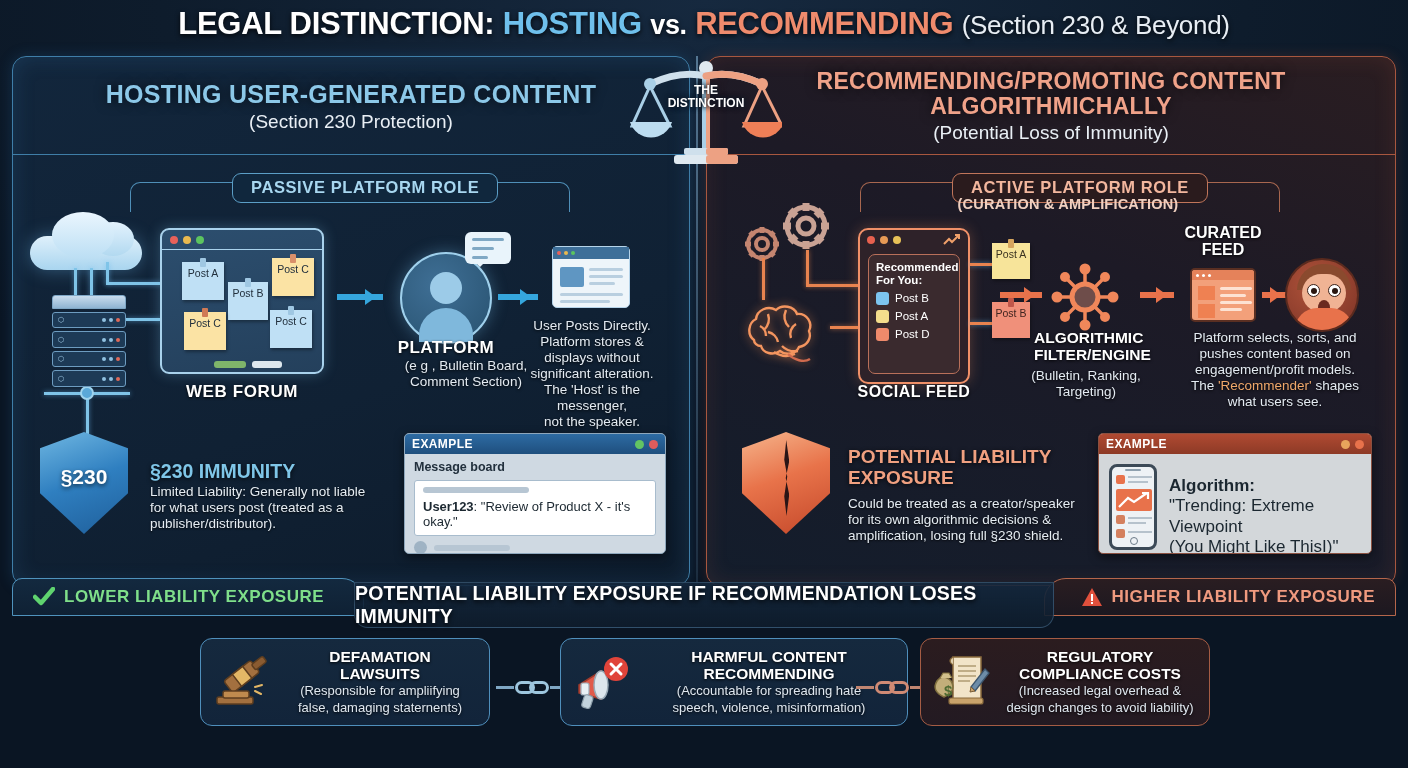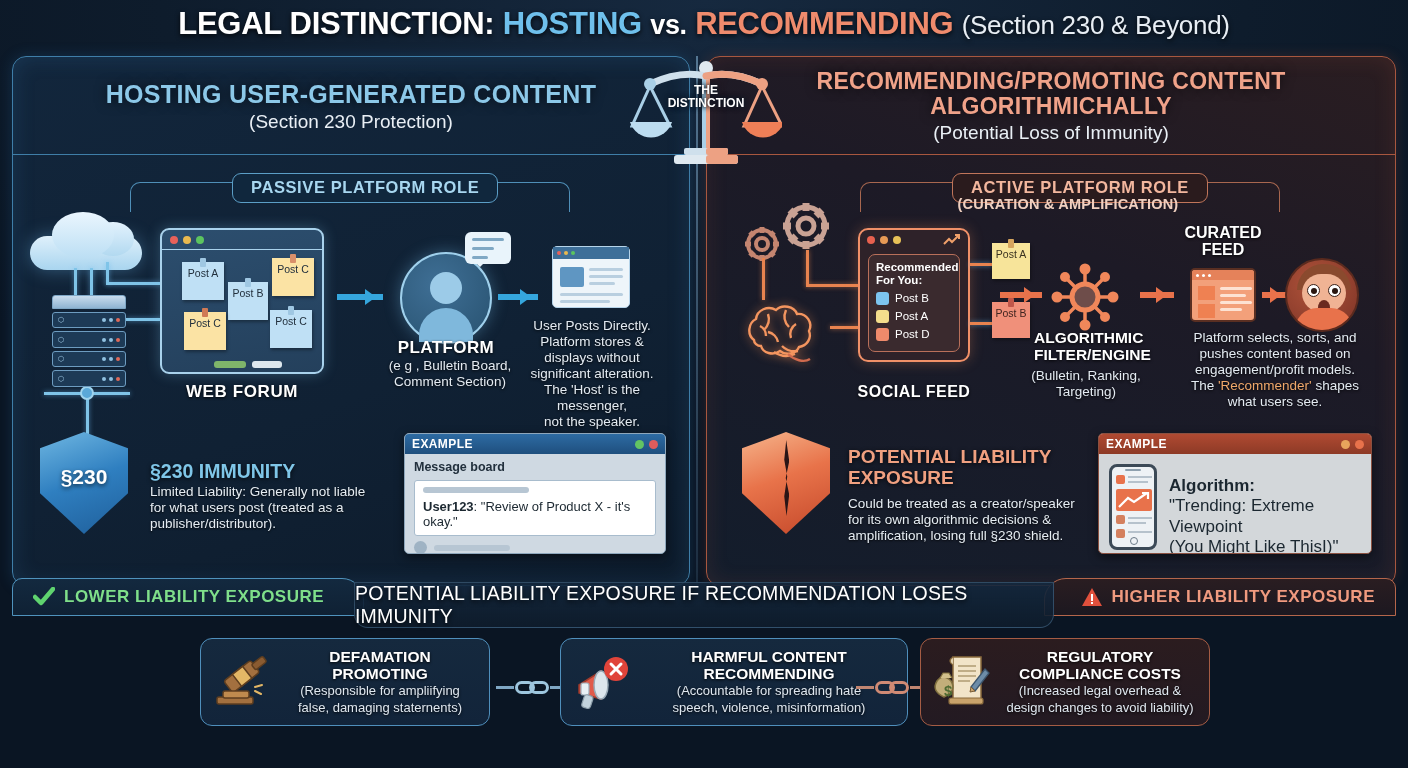--- a/index.html
+++ b/index.html
@@ -223,21 +223,21 @@
     position: absolute; border-radius: 5px; overflow: hidden;
     box-shadow: 0 3px 10px rgba(0,0,0,.5);
   }
   .exwin-head {
     height: 20px; display: flex; align-items: center; padding: 0 7px;
     font-size: 12px; font-weight: bold; color: #fff; letter-spacing: .4px;
   }
   .exwin-dots { margin-left: auto; display: flex; gap: 5px; }
   .exd { width: 9px; height: 9px; border-radius: 50%; }
   .feedwin {
-    position: absolute; left: 858px; top: 228px; width: 112px; height: 134px;
+    position: absolute; left: 858px; top: 228px; width: 112px; height: 156px;
     background: #2e2229; border: 2.5px solid #f09068; border-radius: 10px;
     box-shadow: 0 0 14px rgba(240,140,90,.3);
   }
   .fw-bar { height: 20px; display:flex; align-items:center; gap:5px; padding:0 7px; }
   .fw-inner {
     position:absolute; left:8px; right:8px; top:24px; bottom:8px;
     background:#3a2a2e; border:1.5px solid #b9705a; border-radius:7px; padding:6px 7px;
   }
   .fw-title { color:#fff; font-size:11.5px; font-weight:bold; line-height:1.12; }
   .fw-row { display:flex; align-items:center; gap:6px; margin-top:5px; }
@@ -281,21 +281,21 @@
     background: linear-gradient(180deg,#13293f,#0f2134);
   }
   .badge-right {
     right: 12px; width: 352px; color: #f09a7f; justify-content: flex-end;
     border: 1.5px solid #b5664b; border-radius: 22px 10px 0 0;
     background: linear-gradient(180deg,#2a1d21,#1c1820);
   }
   .banner-mid {
     position: absolute; bottom: 140px; left: 354px; width: 700px; height: 46px;
     display: flex; align-items: center; justify-content: center;
-    color: #fff; font-size: 19.5px; font-weight: normal; letter-spacing: .2px;
+    color: #fff; font-size: 19.5px; font-weight: bold; letter-spacing: .2px;
     text-shadow: 0 2px 5px rgba(0,0,0,.9);
     background: linear-gradient(180deg, rgba(20,40,62,.9), rgba(14,28,44,.9));
     border: 1px solid rgba(110,160,200,.35);
     border-radius: 0 0 14px 14px;
   }
 
   .lcard {
     position: absolute; bottom: 42px; height: 88px; border-radius: 12px;
     display: flex; align-items: center; padding: 0 10px; gap: 8px;
   }
@@ -461,21 +461,21 @@
   <div class="avatar-circ">
     <div class="av-head"></div>
       <div class="av-body"></div>
   </div>
   <div class="speech">
     <div class="sp-line"></div>
       <div class="sp-line" style="width:22px"></div>
       <div class="sp-line" style="width:16px"></div>
   </div>
   <div class="cap" style="left:378px;top:338px;width:136px;font-size:17px;letter-spacing:.4px">PLATFORM</div>
-  <div class="desc" style="left:372px;top:358px;width:156px">
+  <div class="desc" style="left:388px;top:358px;width:156px">
     <div>(e g , Bulletin Board,</div>
     <div>Comment Section)</div>
   </div>
 
   <div class="arrow blue" style="left:498px;top:294px;width:40px"></div>
 
   <div class="webpage">
     <div class="wp-bar">
       <span class="wp-d" style="background:#e8615a"></span>
         <span class="wp-d" style="background:#e9b94f"></span>
@@ -738,21 +738,21 @@
           <rect x="25" y="18" width="13" height="15" fill="#e3b766" stroke="#5d3d1f" stroke-width="1.5"></rect>
           <rect x="46" y="22" width="14" height="7" rx="2" fill="#8a5b31" stroke="#5d3d1f" stroke-width="1.5"></rect>
         </g>
         <rect x="6" y="46" width="36" height="7" rx="2" fill="#a3703f" stroke="#5d3d1f" stroke-width="1.5"></rect>
         <rect x="12" y="40" width="26" height="7" rx="2" fill="#c08a4e" stroke="#5d3d1f" stroke-width="1.5"></rect>
         <path d="M44 36 l7-2M44 40 l6 3" stroke="#e3b766" stroke-width="2" stroke-linecap="round"></path>
       </svg>
     </div>
     <div class="lc-txt">
       <div class="lc-title">DEFAMATION</div>
-      <div class="lc-title">PROMOTING</div>
+      <div class="lc-title">LAWSUITS</div>
       <div class="lc-sub">(Responsible for ampliifying</div>
       <div class="lc-sub">false, damaging staternents)</div>
     </div>
   </div>
 
   <div class="chain" style="left:496px">
     <span class="ch-bar" style="background:#7fa7c4"></span>
     <span class="ch-lk"></span>
       <span class="ch-lk" style="margin-left:-7px"></span>
     <span class="ch-bar" style="background:#7fa7c4"></span>

